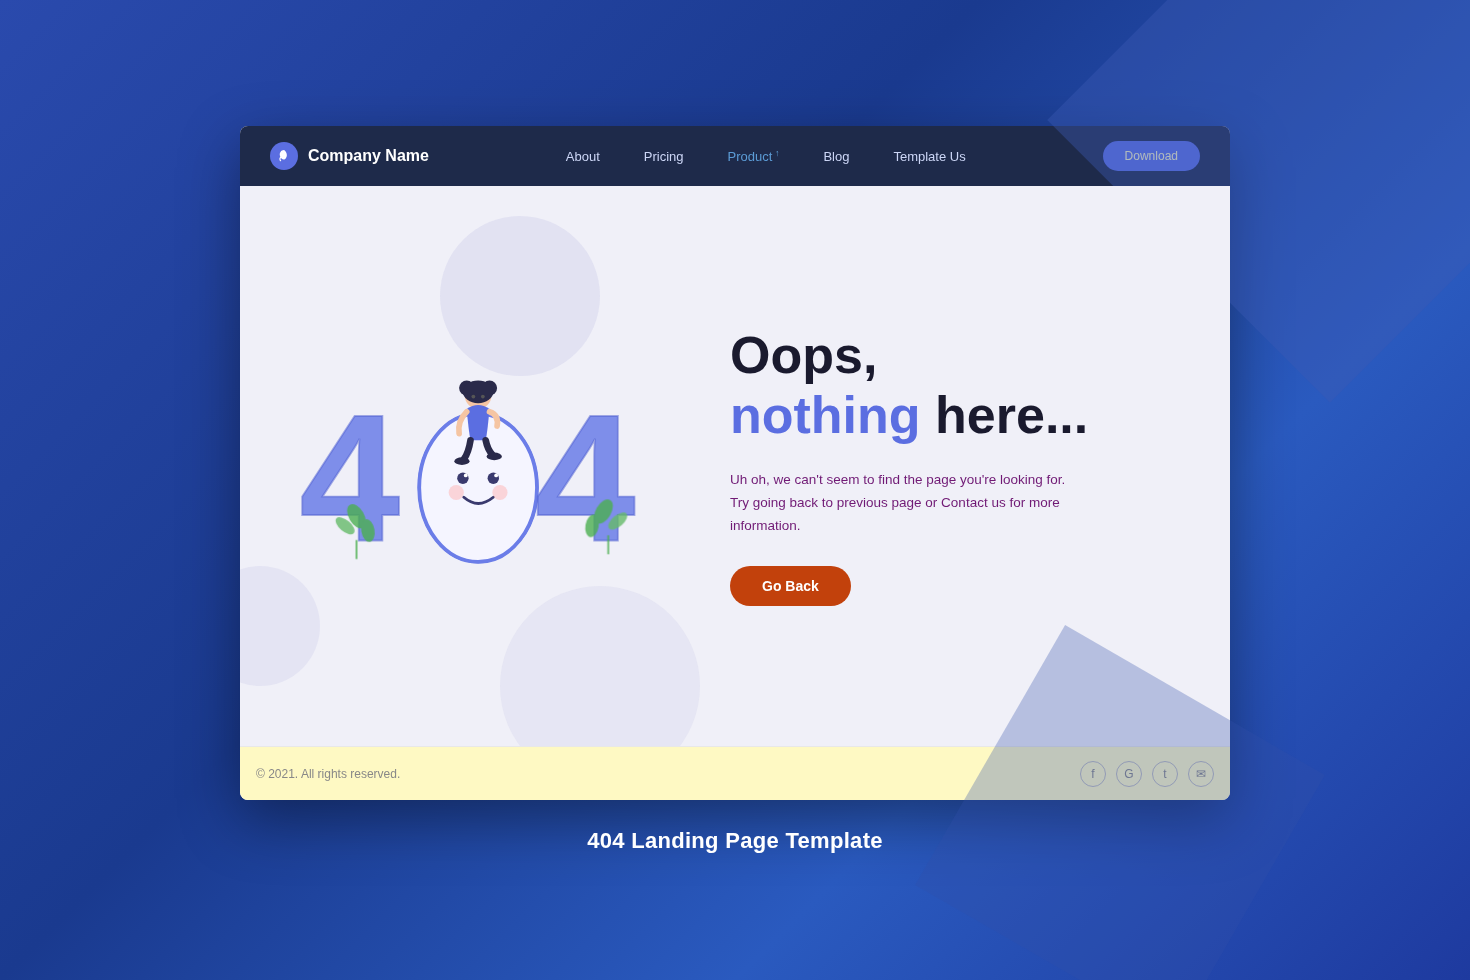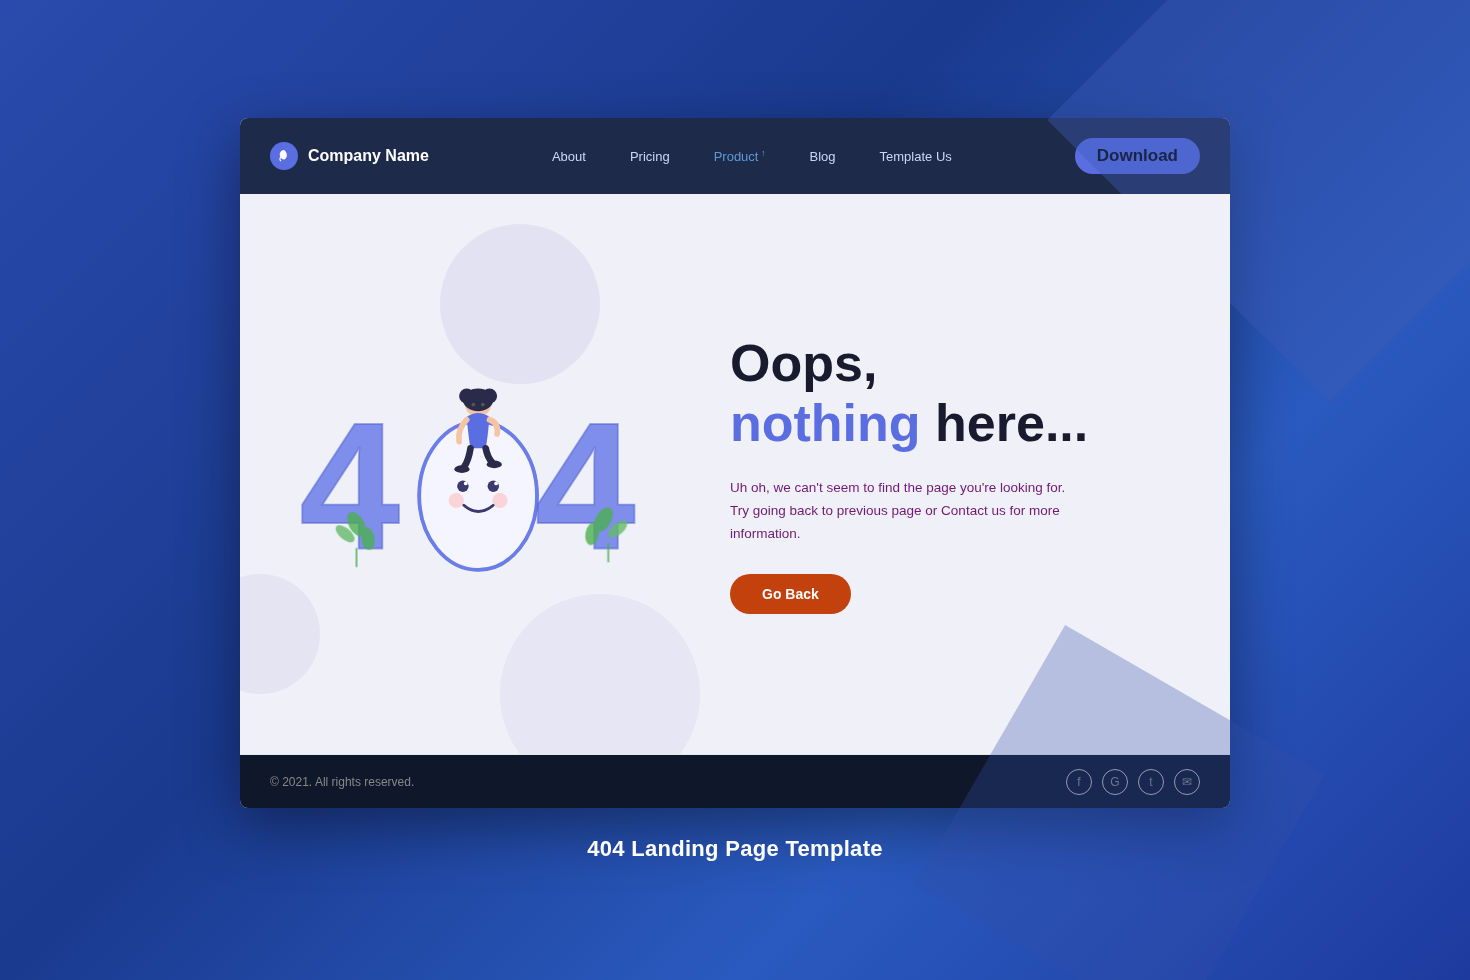--- a/index.html
+++ b/index.html
@@ -47,21 +47,21 @@
       width: 990px;
       background: #fff;
       border-radius: 8px;
       overflow: hidden;
       box-shadow: 0 20px 60px rgba(0,0,0,0.4);
     }
 
     
     .navbar {
       background: #1e2a4a;
-      height: 76px;
+      height: 60px;
       display: flex;
       align-items: center;
       padding: 0 30px;
       justify-content: space-between;
     }
 
     .navbar-brand {
       display: flex;
       align-items: center;
       gap: 10px;
@@ -105,26 +105,26 @@
     }
 
     .navbar-nav .nav-link.has-arrow::after {
       content: ' ↑';
       font-size: 9px;
       vertical-align: super;
     }
 
     .download-btn {
       background: #5b6ee1;
-      color: #000000;
+      color: #fef9c3;
       border: none;
       border-radius: 20px;
       padding: 8px 22px;
-      font-size: 17px;
-      font-weight: 700;
+      font-size: 12px;
+      font-weight: 400;
       cursor: pointer;
     }
 
     
     .main-content {
       background: #f0f0f8;
       min-height: 560px;
       display: flex;
       align-items: center;
       justify-content: space-between;
@@ -223,27 +223,27 @@
       border: none;
       border-radius: 25px;
       padding: 12px 32px;
       font-size: 14px;
       font-weight: 600;
       cursor: pointer;
     }
 
     
     .footer {
-      background: #0f172a;
+      background: #fef9c3;
       height: 54px;
       border-top: 1px solid #e8e8e8;
       display: flex;
       align-items: center;
       justify-content: space-between;
-      padding: 0 30px;
+      padding: 0 16px;
     }
 
     .footer-copyright {
       font-size: 12px;
       color: #888;
     }
 
     .footer-icons {
       display: flex;
       gap: 10px;

